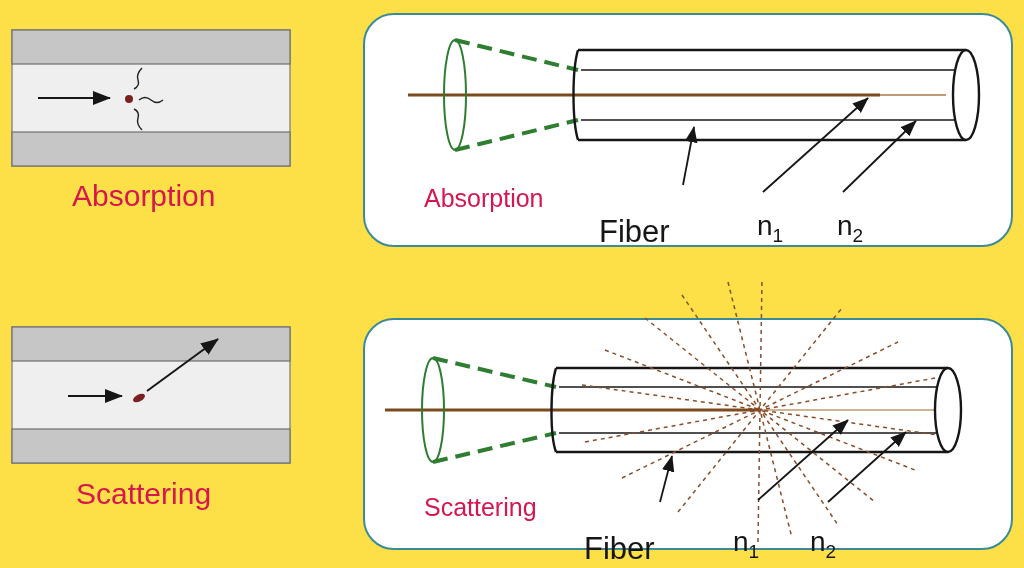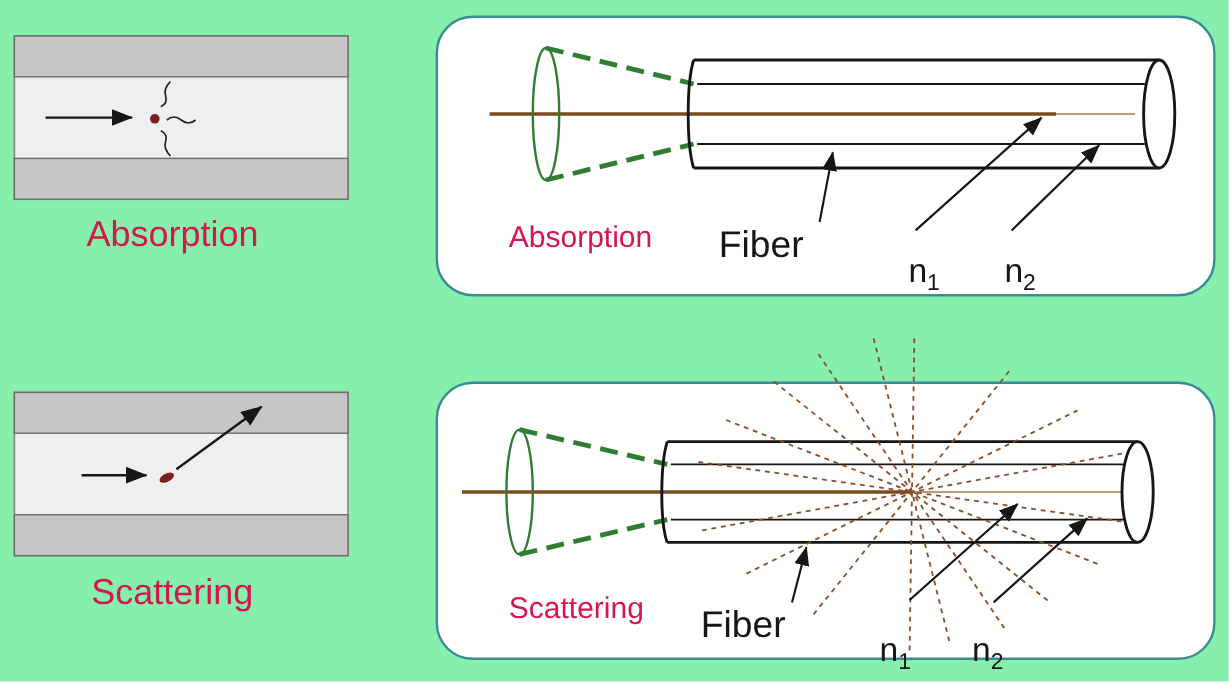--- a/index.html
+++ b/index.html
@@ -1,22 +1,22 @@
 <!DOCTYPE html>
 <html><head>
 <meta charset="utf-8">
 <style>
   html,body{margin:0;padding:0;background:#ffffff;}
   body{width:1024px;height:568px;overflow:hidden;font-family:"Liberation Sans",sans-serif;}
-  .canvas{position:relative;width:1024px;height:568px;background:#86efac;}
+  .canvas{position:relative;width:1024px;height:568px;background:#fde047;}
   svg{position:absolute;overflow:visible;}
   .lbl{position:absolute;white-space:nowrap;line-height:1;}
   .cap-left{font-size:30px;color:#d5164f;}
   .cap-right{font-size:25px;color:#d5164f;}
-  .fiber-lbl{font-size:31px;color:#161616;}
+  .fiber-lbl{font-size:31px;color:#161616;margin-top:28px;}
   .n-lbl{font-size:28px;color:#161616;margin-top:28px;}
   .n-lbl sub{font-size:68%;}
 </style>
 </head>
 <body>
 
 <div class="canvas">
 
   <svg style="left:10px;top:28px;" width="300" height="148" viewBox="0 0 300 148">
     <defs>

